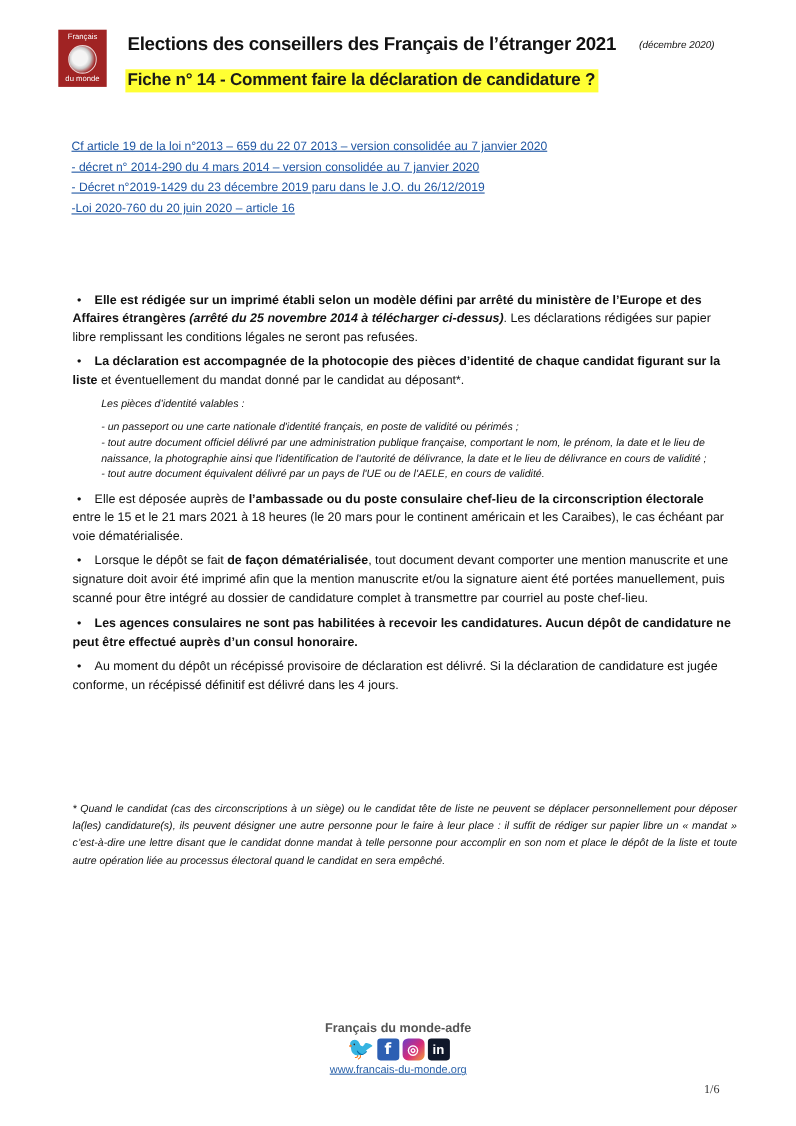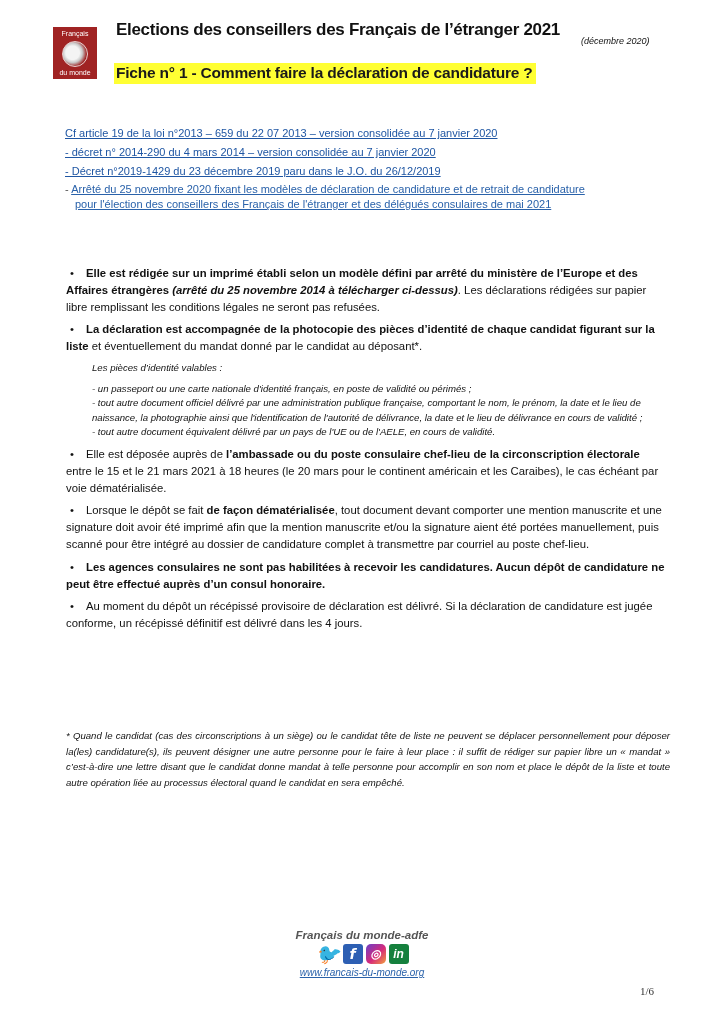--- a/index.html
+++ b/index.html
@@ -7,21 +7,21 @@
       font-family: "Liberation Sans", sans-serif; color: #111; }
     .page { position: absolute; left: 0; top: 0; width: 724px; height: 1024px; }
 
     .logo { position: absolute; left: 53px; top: 27px; width: 44px; height: 52px; background: #a02323; color: #fff;
       font-size: 7px; text-align: center; line-height: 8px; overflow: hidden; }
     .logo .top { display: block; margin-top: 3px; }
     .logo .globe { display: block; width: 24px; height: 24px; margin: 3px auto 2px; border-radius: 50%;
       background: radial-gradient(circle at 40% 45%, #f4f4f4 0 35%, #c9c9c9 50%, #a02323 72%); border: 1px solid #e8d0d0; }
     .logo .bottom { display: block; }
 
-    .title { position: absolute; left: 116px; top: 20px; font-size: 17px; font-weight: bold; letter-spacing: -0.3px; color: #111; }
+    .title { position: absolute; left: 116px; top: 30px; font-size: 17px; font-weight: bold; letter-spacing: -0.3px; color: #111; }
     .date { position: absolute; left: 581px; top: 36px; font-size: 9px; font-style: italic; color: #111; }
     .fiche { position: absolute; left: 114px; top: 63px; font-size: 15.5px; font-weight: bold; color: #1a1a1a;
       background: #ffff33; padding: 1px 3px 2px 2px; letter-spacing: -0.2px; }
 
     .refs { position: absolute; left: 65px; top: 124px; width: 640px; }
     .ref { display: block; font-size: 11px; color: #1f56a3; text-decoration: underline; line-height: 19px; }
     .ref-plain { font-size: 11px; color: #2a62aa; line-height: 15px; margin-top: 1px; }
     .ref-plain .dash { color: #555; text-decoration: none; }
     .ref-plain a { color: #2a62aa; text-decoration: underline; }
     .ref-plain .l2 { display: block; padding-left: 10px; }
@@ -29,55 +29,52 @@
     .body { position: absolute; left: 66px; top: 265px; width: 600px; font-size: 11.3px; line-height: 16.8px; color: #111; }
     .para { margin: 0 0 6px 0; }
     .para .bul { display: inline-block; width: 16px; padding-left: 4px; }
     b { font-weight: bold; }
     .ids { margin: 6px 0 6px 26px; font-size: 9.6px; font-style: italic; line-height: 14.6px; }
     .ids .head { margin-bottom: 6px; }
 
     .foot { position: absolute; left: 66px; top: 728px; width: 604px; font-size: 9.6px; font-style: italic; line-height: 15.5px;
       text-align: justify; color: #111; }
 
-    .footer { position: absolute; left: 250px; top: 929px; width: 224px; text-align: center; font-style: italic; }
+    .footer { position: absolute; left: 250px; top: 929px; width: 224px; text-align: center; }
     .footer .org { font-size: 11.5px; font-weight: bold; color: #555; }
     .icons { display: flex; justify-content: center; gap: 3px; margin-top: 2px; height: 22px; align-items: center; }
     .ic { width: 20px; height: 20px; border-radius: 3px; color: #fff; font-weight: bold; font-size: 14px; line-height: 20px; text-align: center; }
     .tw { background: transparent; color: #1d9bf0; font-size: 20px; width: 24px; }
     .fb { background: #2d5fb3; font-family: "DejaVu Sans", sans-serif; }
     .ig { background: linear-gradient(135deg, #6b3fc8, #d62b7a 55%, #f3a03c); border-radius: 5px; font-size: 12px; }
-    .li { background: #15803d; font-size: 12px; }
+    .li { background: #0f172a; font-size: 12px; }
     .footer .url { font-size: 10px; color: #2a62aa; text-decoration: underline; margin-top: 2px; display: block; }
 
     .pagenum { position: absolute; left: 640px; top: 985px; font-family: "Liberation Serif", serif; font-size: 11px; color: #333; }
   </style>
 </head>
 <body>
 
 <div class="page">
 
   <div class="logo">
     <span class="top">Français</span>
     <span class="globe"></span>
     <span class="bottom">du monde</span>
   </div>
 
   <div class="title">Elections des conseillers des Français de l’étranger 2021</div>
   <div class="date">(décembre 2020)</div>
-  <div class="fiche">Fiche n° 1 - Comment faire la déclaration de candidature ?</div>
+  <div class="fiche">Fiche n° 14 - Comment faire la déclaration de candidature ?</div>
 
   <div class="refs">
     <a class="ref">Cf article 19 de la loi n°2013 – 659 du 22 07 2013 – version consolidée au 7 janvier 2020</a>
     <a class="ref">- décret n° 2014-290 du 4 mars 2014 – version consolidée au 7 janvier 2020</a>
     <a class="ref">- Décret n°2019-1429 du 23 décembre 2019 paru dans le J.O. du 26/12/2019</a>
-    <div class="ref-plain">
-      <span class="dash">- </span><a>Arrêté du 25 novembre 2020 fixant les modèles de déclaration de candidature et de retrait de candidature</a>
-      <span class="l2"><a>pour l'élection des conseillers des Français de l'étranger et des délégués consulaires de mai 2021</a></span>
-    </div>
+    <a class="ref">-Loi 2020-760 du 20 juin 2020 – article 16</a>
   </div>
 
   <div class="body">
     <p class="para">
       <span class="bul">•</span><b>Elle est rédigée sur un imprimé établi selon un modèle défini par arrêté du ministère de l’Europe et des Affaires étrangères </b><b><i>(arrêté du 25 novembre 2014 à télécharger ci-dessus)</i></b><span>. Les déclarations rédigées sur papier libre remplissant les conditions légales ne seront pas refusées.</span>
     </p>
     <p class="para">
       <span class="bul">•</span><b>La déclaration est accompagnée de la photocopie des pièces d’identité de chaque candidat figurant sur la liste</b><span> et éventuellement du mandat donné par le candidat au déposant*.</span>
     </p>
 

